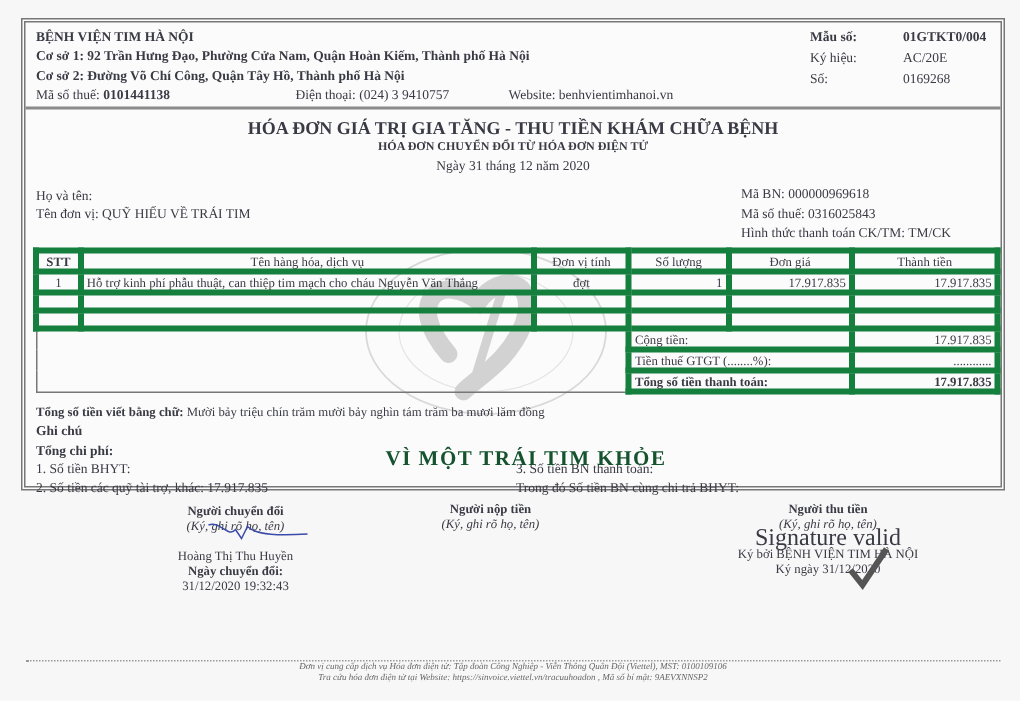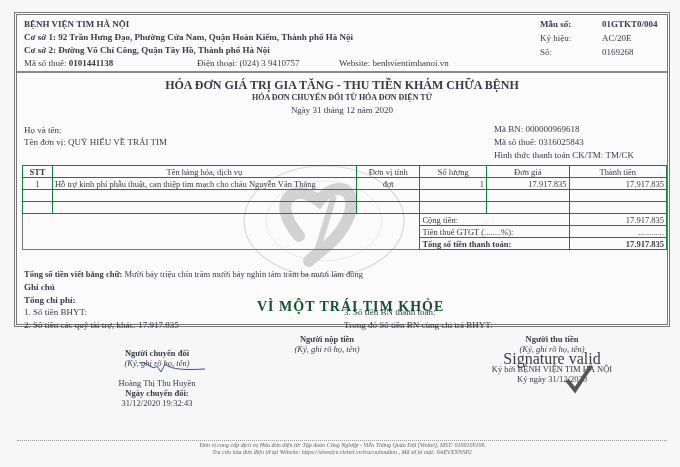--- a/index.html
+++ b/index.html
@@ -7,21 +7,21 @@
        font-family:"Liberation Serif","DejaVu Serif",serif;color:#3a3a44;}
   .frame{position:absolute;left:14px;top:12px;width:656px;height:315px;
          border:3px double #777;box-sizing:border-box;background:#fbfbfc;}
   .abs{position:absolute;white-space:nowrap;}
   .b{font-weight:bold;}
   .i{font-style:italic;}
   .f9{font-size:9px;}
   .f8{font-size:8.5px;}
   .hdr-sep{position:absolute;left:0;right:0;border-top:2px solid #8a8a8a;}
   table.items{position:absolute;left:5px;top:150px;border-collapse:collapse;font-size:8.5px;}
-  table.items td{border:1px solid #15803d;height:12px;padding:0 2px;box-sizing:border-box;}
+  table.items td{border:4px solid #15803d;height:12px;padding:0 2px;box-sizing:border-box;}
   .c{text-align:center}.r{text-align:right}
   .watermark{position:absolute;left:222px;top:146px;width:170px;height:120px;opacity:.35;}
   .slogan{position:absolute;left:240px;top:284px;font-size:14px;font-weight:bold;color:#14532d;letter-spacing:1px;}
   .dotted{position:absolute;left:0;right:0;top:425px;border-top:1px dotted #999;}
   .foot{font-size:6px;font-style:italic;color:#666;}
 </style>
 </head>
 <body>
 
 <div class="frame">
@@ -120,21 +120,21 @@
   </div>
   <div class="abs b f9" style="left:7px;top:267px;">Ghi chú</div>
   <div class="abs b f9" style="left:7px;top:280px;">Tổng chi phí:</div>
   <div class="abs f9" style="left:7px;top:292px;">1. Số tiền BHYT:</div>
   <div class="abs f9" style="left:7px;top:305px;">2. Số tiền các quỹ tài trợ, khác: 17.917.835</div>
   <div class="abs f9" style="left:327px;top:292px;">3. Số tiền BN thanh toán:</div>
   <div class="abs f9" style="left:327px;top:305px;">Trong đó Số tiền BN cùng chi trả BHYT:</div>
 
   <div class="slogan">VÌ MỘT TRÁI TIM KHỎE</div>
 
-  <div class="abs" style="left:70px;top:333px;width:140px;text-align:center;">
+  <div class="abs" style="left:70px;top:320px;width:140px;text-align:center;">
     <div class="b f8">Người chuyển đổi</div>
     <div class="i f8">(Ký, ghi rõ họ, tên)</div>
     <svg width="70" height="14" style="position:absolute;left:50px;top:12px;">
       <path d="M2 3 C10 0,15 12,20 6 L24 12 L28 4 C34 10,50 10,68 9" fill="none" stroke="#3b4ba8" stroke-width="1"></path>
     </svg>
     <div class="f8" style="margin-top:10px;">Hoàng Thị Thu Huyền</div>
     <div class="b f8">Ngày chuyển đổi:</div>
     <div class="f8">31/12/2020 19:32:43</div>
   </div>
 

